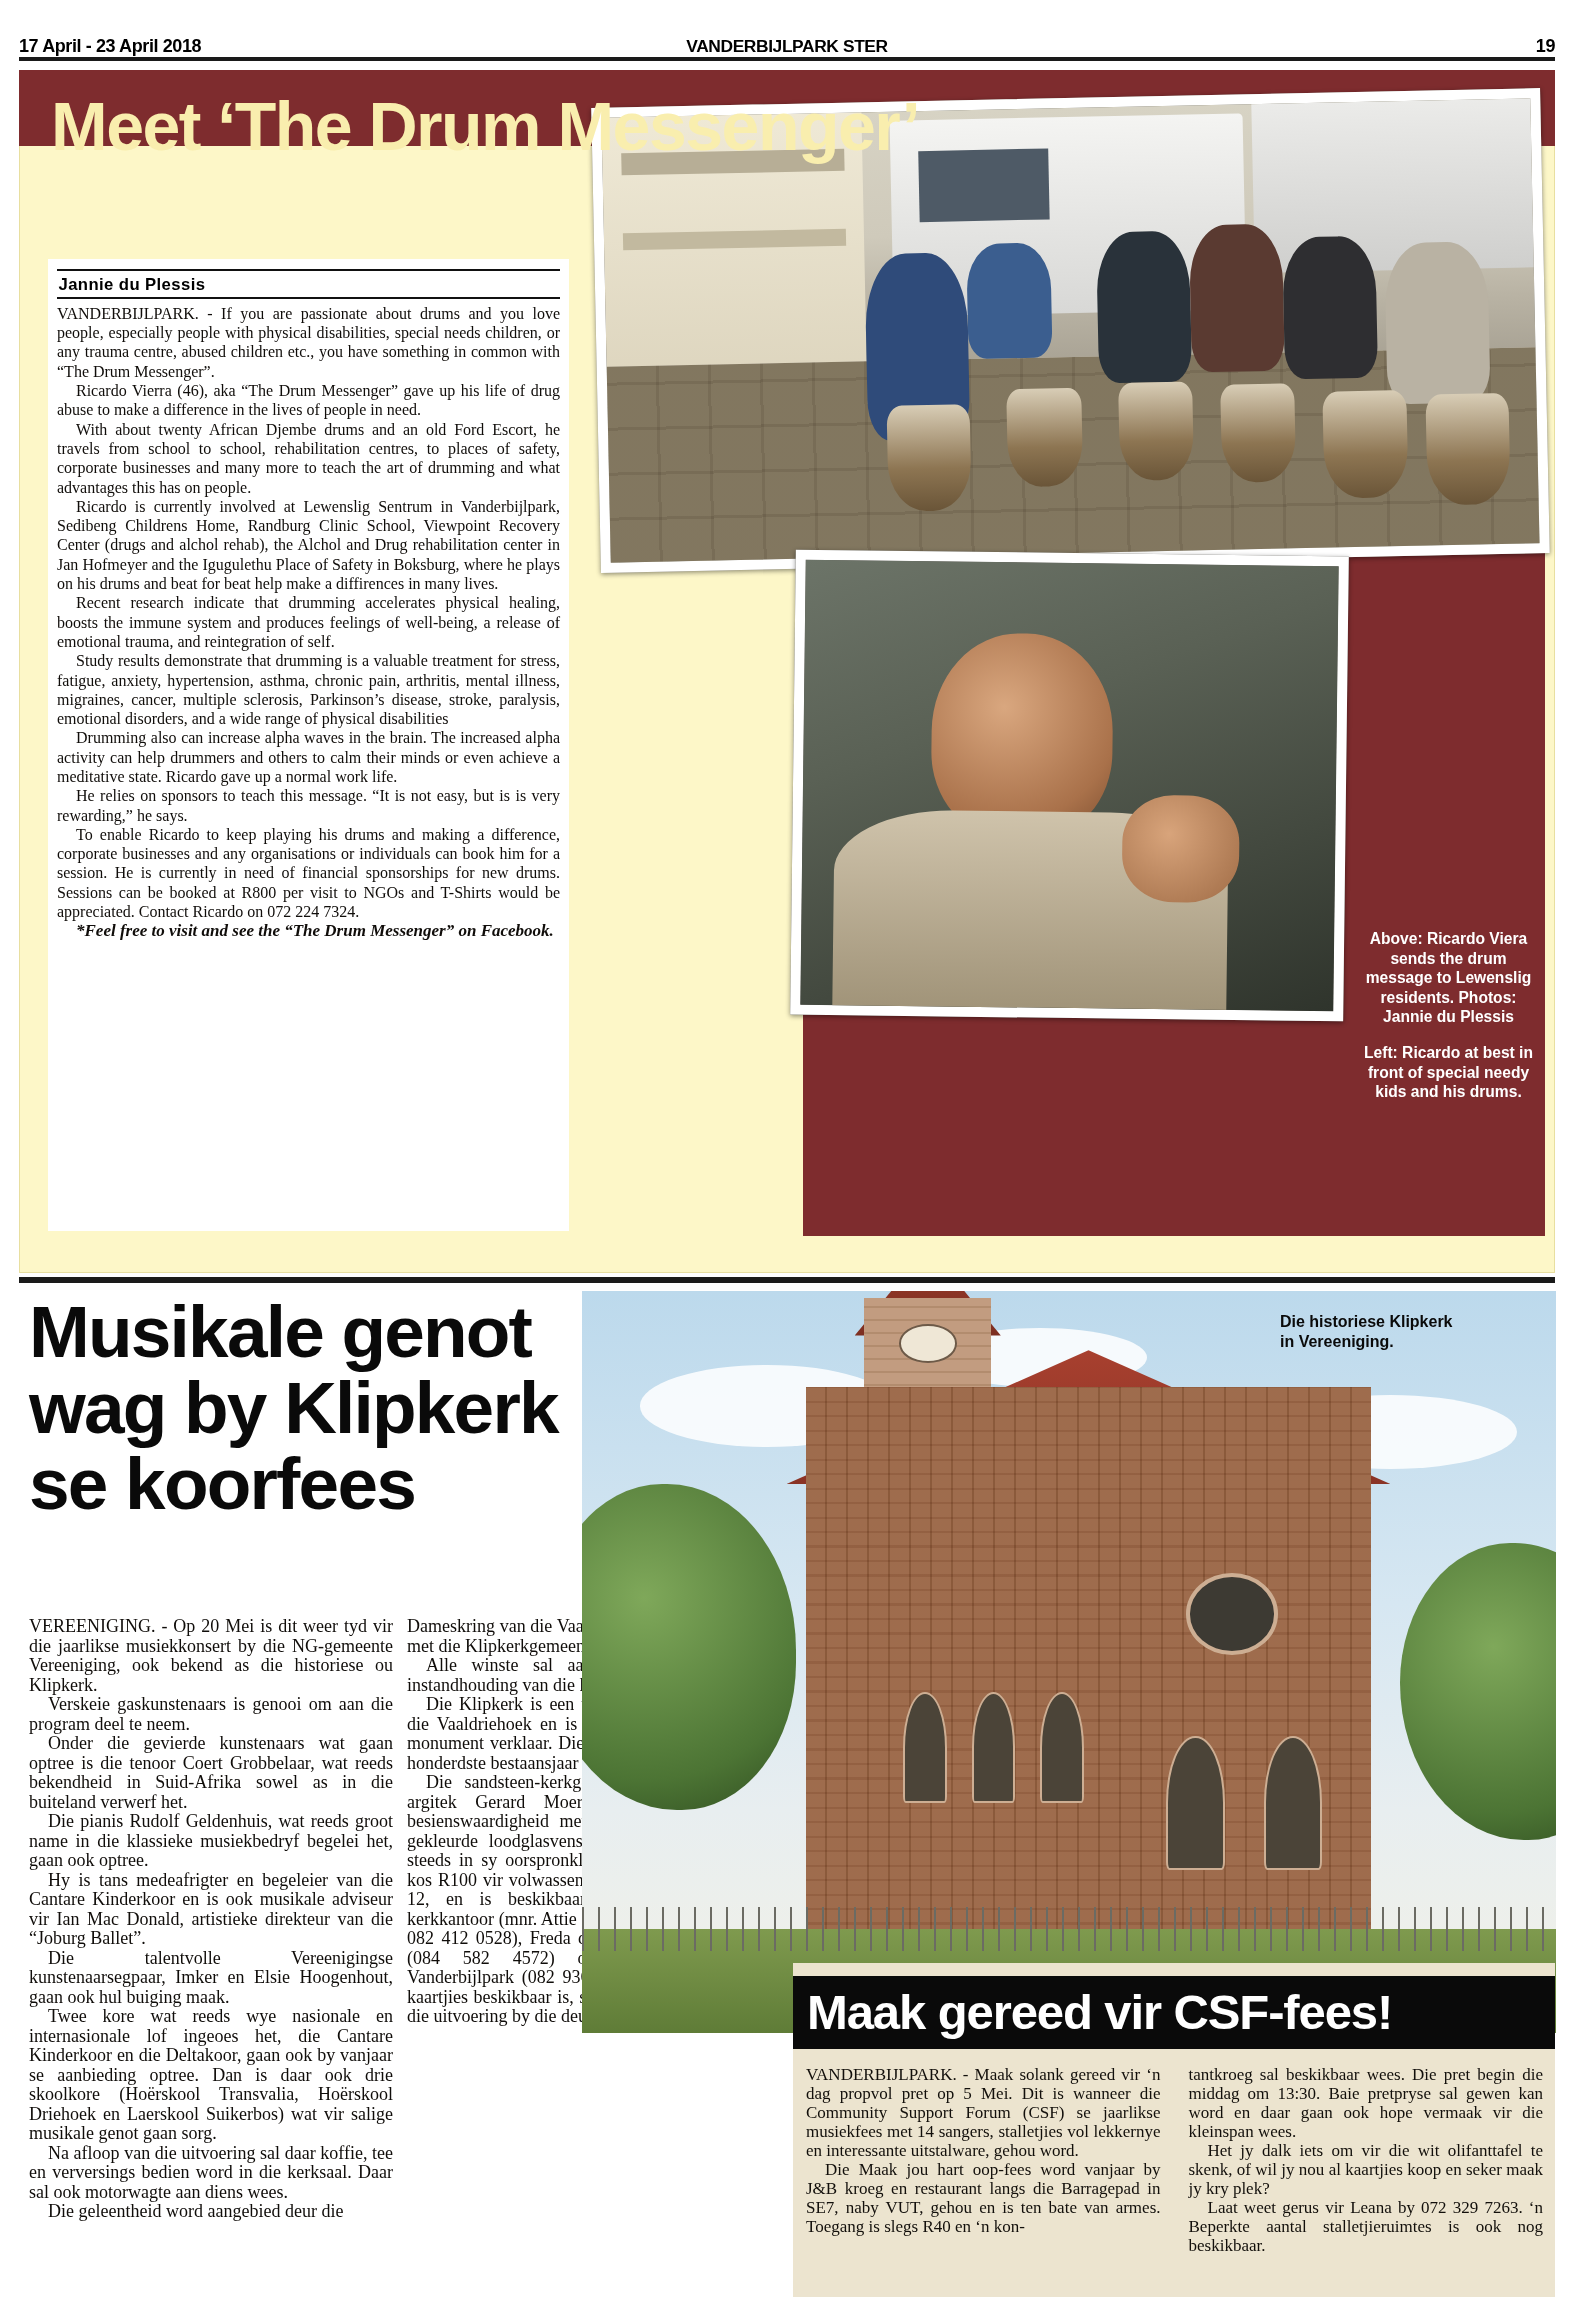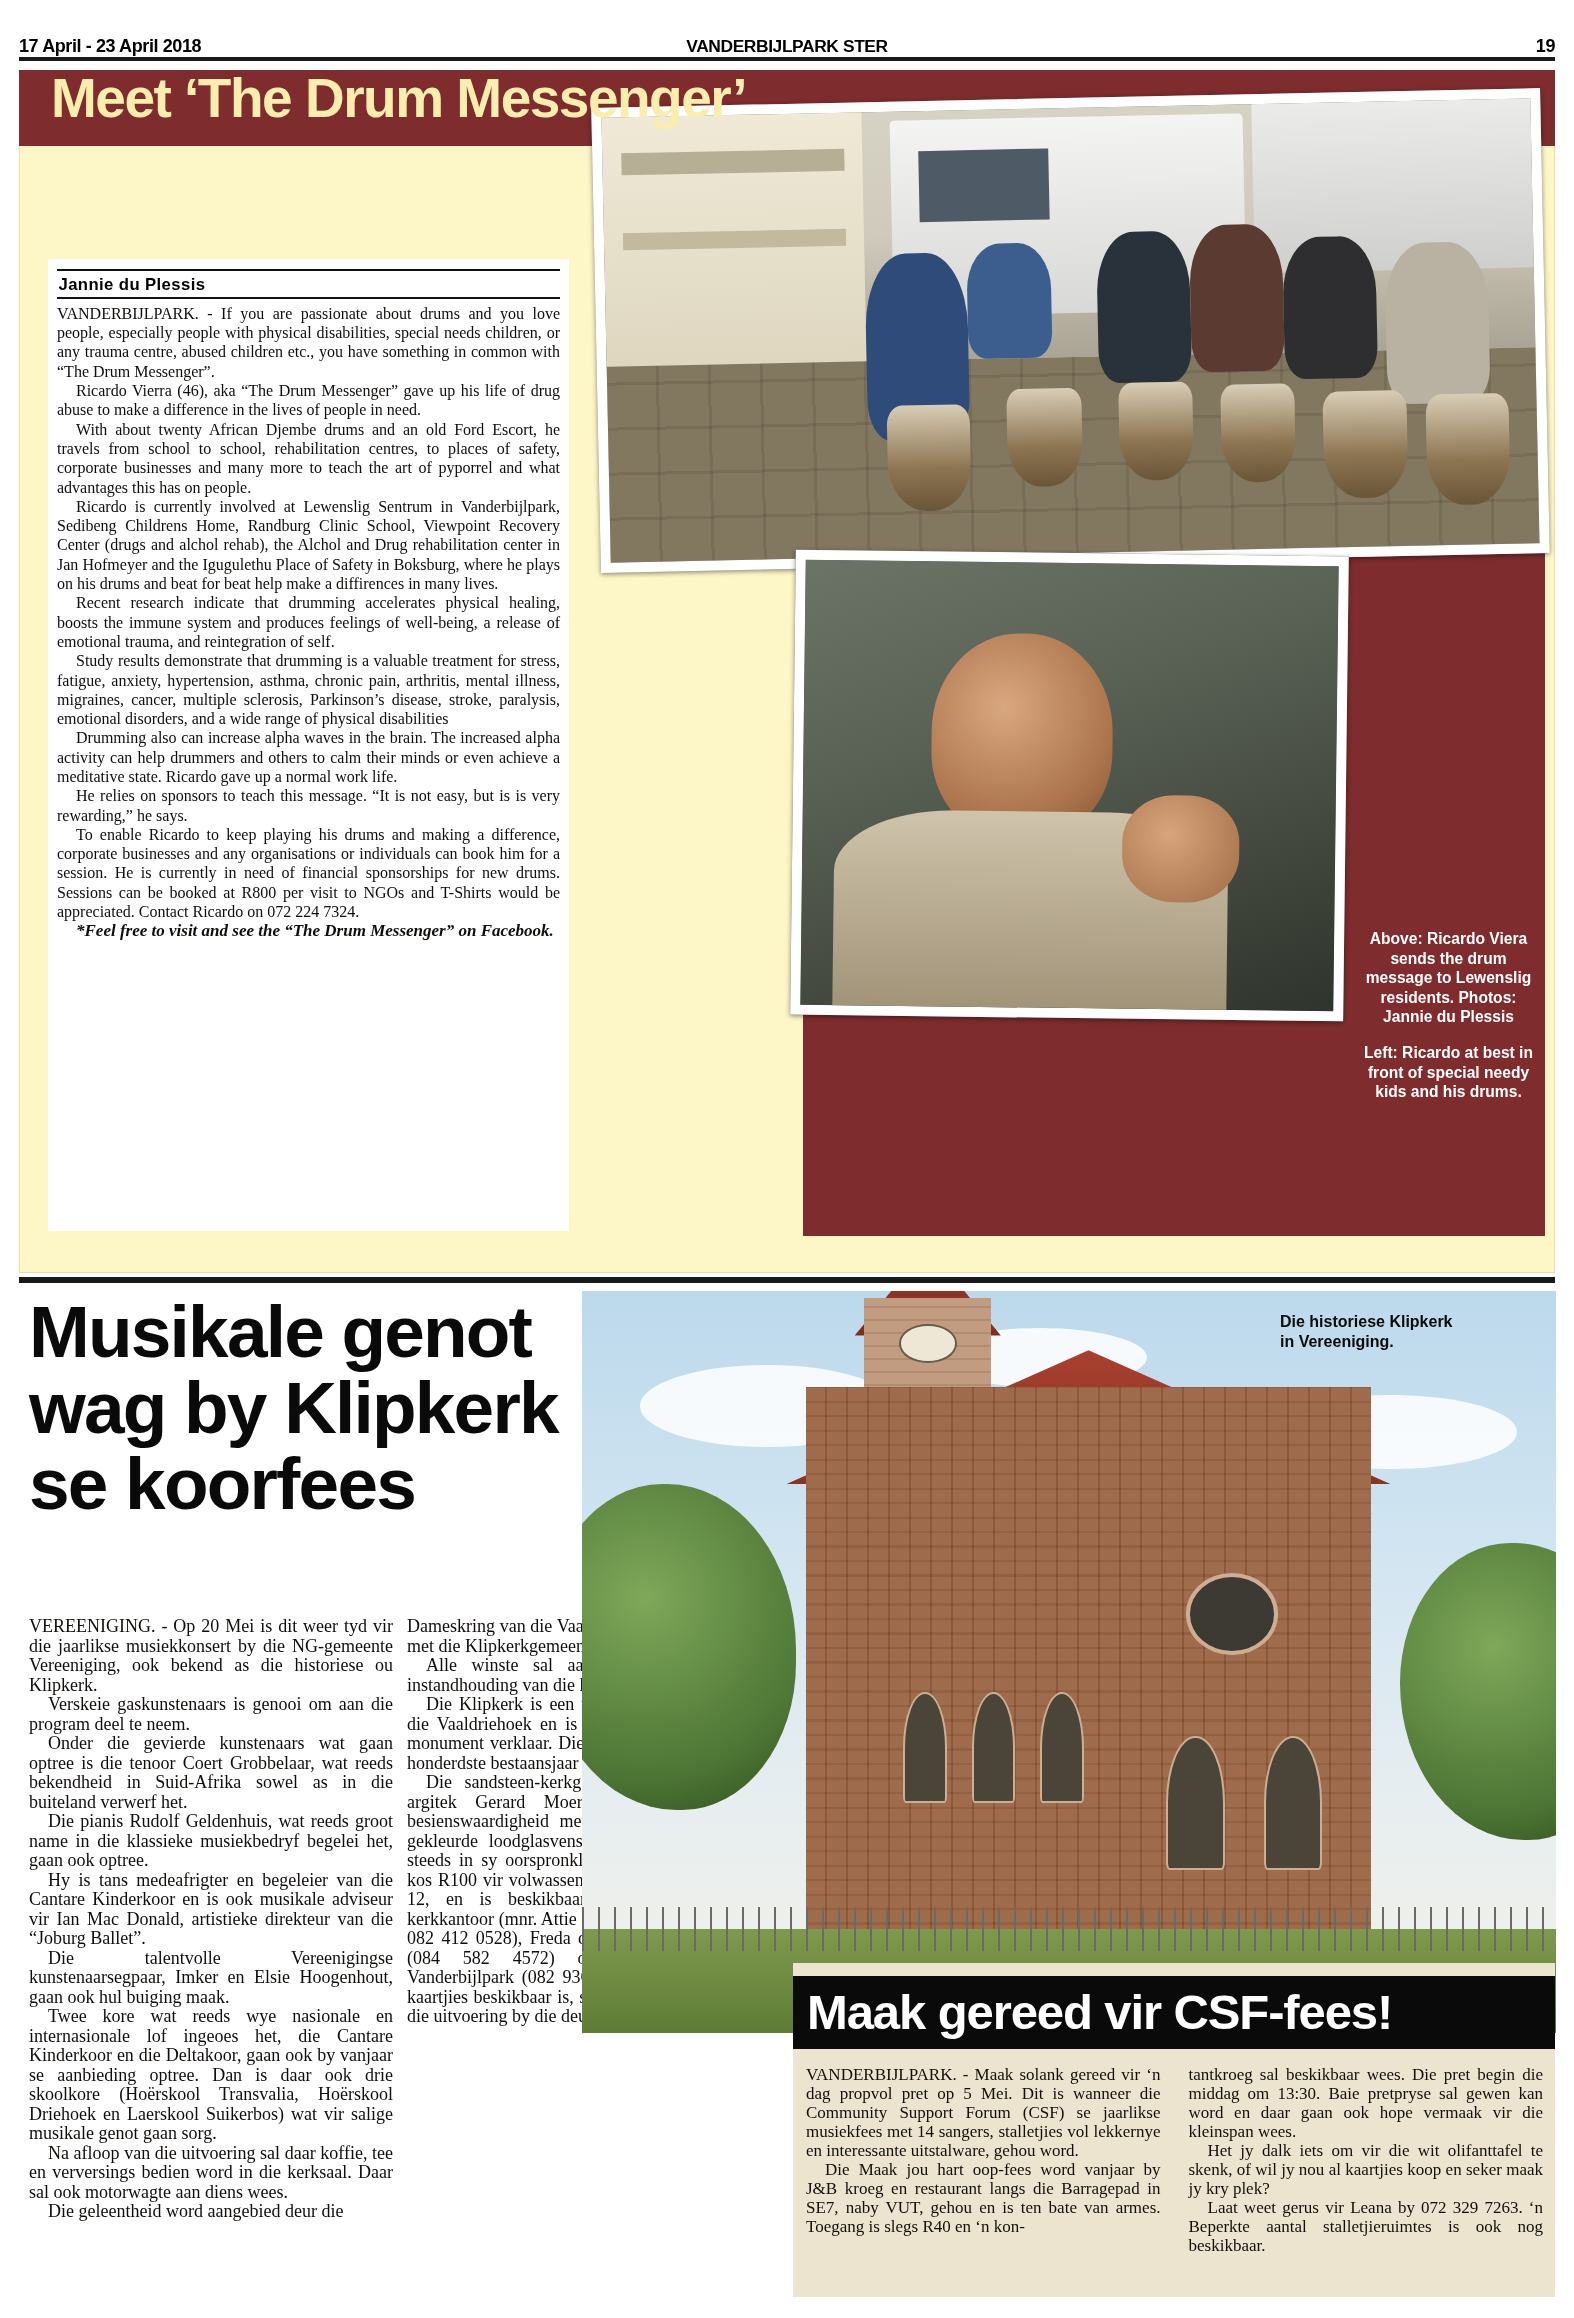--- a/index.html
+++ b/index.html
@@ -40,24 +40,24 @@
     background: #fdf7c8;
     border: 0.7px solid #e8dfa0;
   }
   .a1-headband {
     position: absolute;
     left: 19px; top: 70px; width: 1536px; height: 76px;
     background: #7e2c2e;
   }
   .a1-headline {
     position: absolute;
-    left: 51px; top: 60px; width: 1490px; height: 80px;
-    font-family: "Liberation Sans", sans-serif;
-    font-weight: bold;
-    font-size: 55px;
+    left: 51px; top: 88px; width: 1490px; height: 80px;
+    font-family: "Liberation Sans", sans-serif;
+    font-weight: bold;
+    font-size: 68px;
     line-height: 76px;
     letter-spacing: -1.5px;
     color: #f9eeae;
     white-space: nowrap;
     z-index: 6;
   }
 
   
   .a1-textcol {
     position: absolute;
@@ -362,21 +362,21 @@
     <p>Left: Ricardo  at best in front of special needy kids and his drums.</p>
   </div>
 
   <div class="a1-whitebox"></div>
   <div class="a1-textcol">
     <div class="byline-rule-top"></div>
     <div class="byline">Jannie du Plessis</div>
     <div class="a1-body">
       <p class="lead">VANDERBIJLPARK. - If you are passionate about drums and you love people, especially people with physical disabilities, special needs children, or any trauma centre, abused children etc., you have something in common with “The Drum Messenger”.</p>
       <p>Ricardo Vierra (46), aka “The Drum Messenger” gave up his life of drug abuse to make a difference in the lives of people in need.</p>
-      <p>With about twenty African Djembe drums and an old Ford Escort, he travels from school to school, rehabilitation centres, to places of safety, corporate businesses and many more to teach the art of pyporrel and what advantages this has on people.</p>
+      <p>With about twenty African Djembe drums and an old Ford Escort, he travels from school to school, rehabilitation centres, to places of safety, corporate businesses and many more to teach the art of drumming and what advantages this has on people.</p>
       <p>Ricardo is currently involved at Lewenslig Sentrum in Vanderbijlpark, Sedibeng Childrens Home, Randburg Clinic School, Viewpoint Recovery Center (drugs and alchol rehab), the Alchol and Drug rehabilitation center in Jan Hofmeyer and the Igugulethu Place of Safety in Boksburg, where he plays on his drums and beat for beat help make a diffirences in many lives.</p>
       <p>Recent research indicate that drumming accelerates physical healing, boosts the immune system and produces feelings of well-being, a release of emotional trauma, and reintegration of self.</p>
       <p>Study results demonstrate that drumming is a valuable treatment for stress, fatigue, anxiety, hypertension, asthma, chronic pain, arthritis, mental illness, migraines, cancer, multiple sclerosis, Parkinson’s disease, stroke, paralysis, emotional disorders, and a wide range of physical disabilities</p>
       <p>Drumming also can increase alpha waves in the brain. The increased alpha activity can help drummers and others to calm their minds or even achieve a meditative state. Ricardo gave up a normal work life.</p>
       <p>He relies on sponsors to teach this message. “It is not easy, but is is very rewarding,” he says.</p>
       <p>To enable Ricardo to keep playing his drums and making a difference, corporate businesses and any organisations or individuals can book him for a session. He is currently in need of financial sponsorships for new drums. Sessions can be booked at  R800 per visit to NGOs and T-Shirts would be appreciated.  Contact Ricardo on 072 224 7324.</p>
       <p class="closing">*Feel free to visit and see the “The Drum Messenger” on Facebook.</p>
     </div>
   </div>
 

